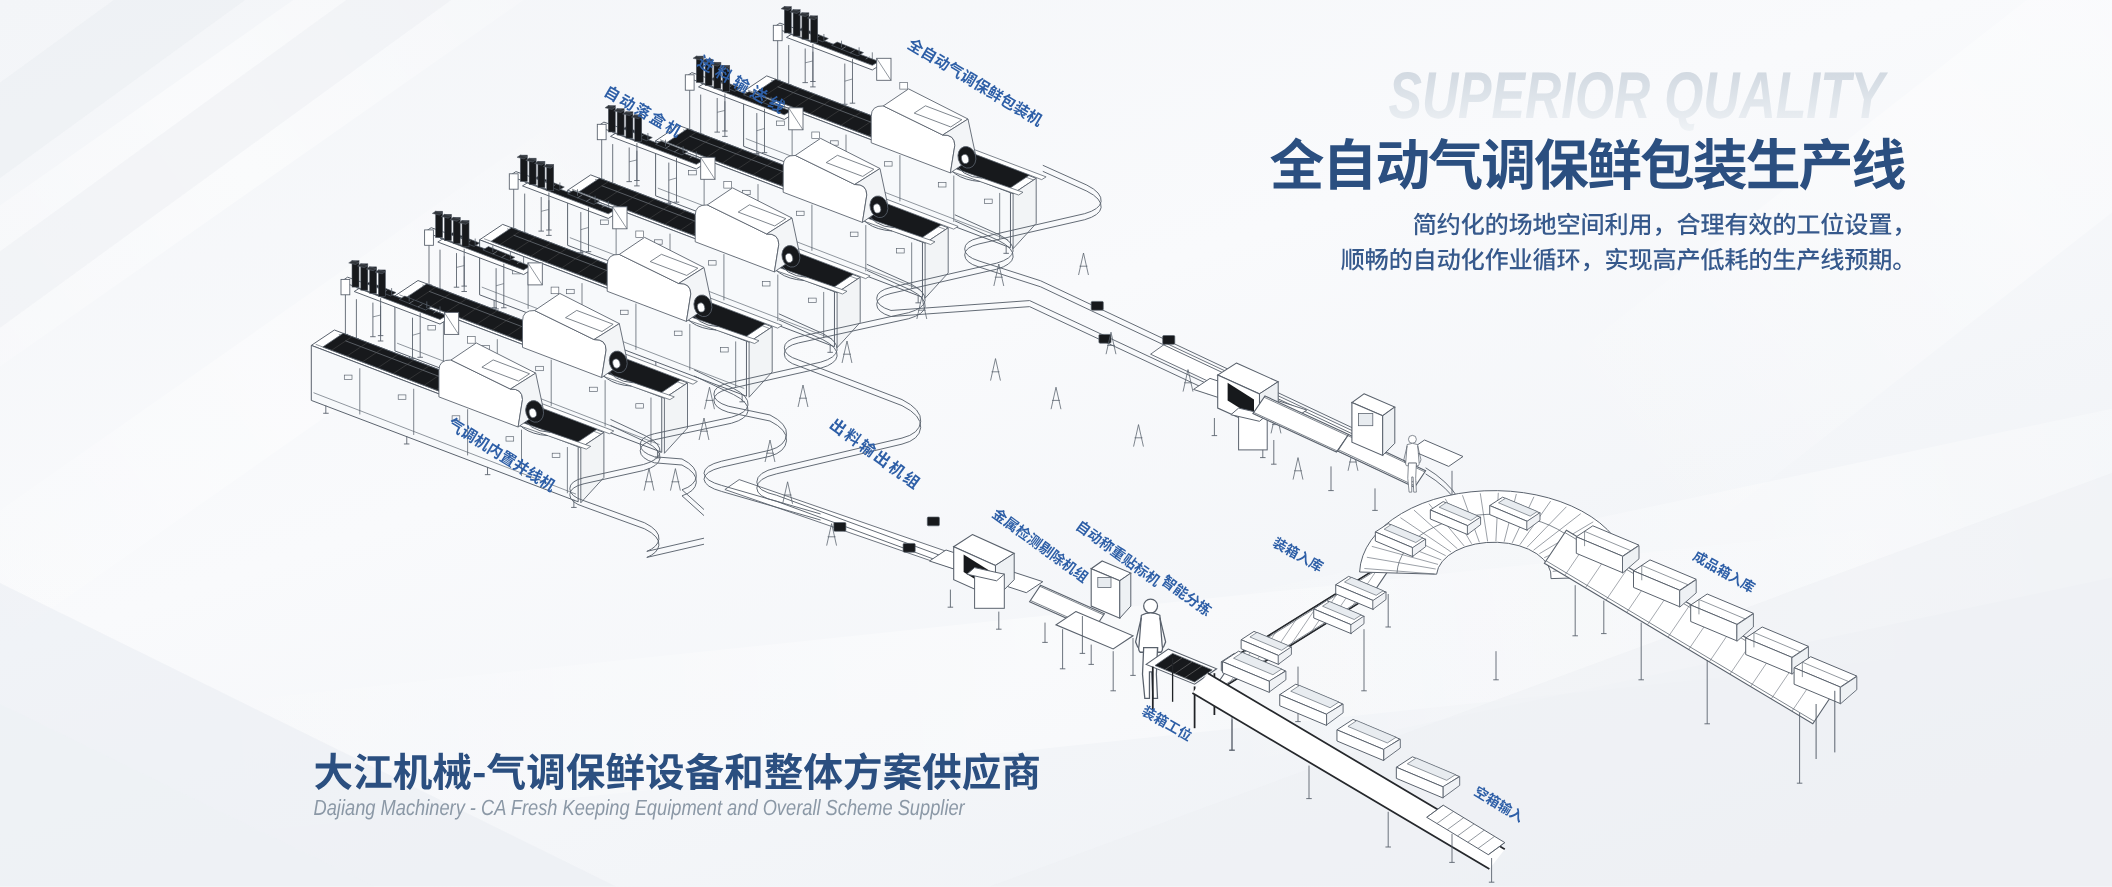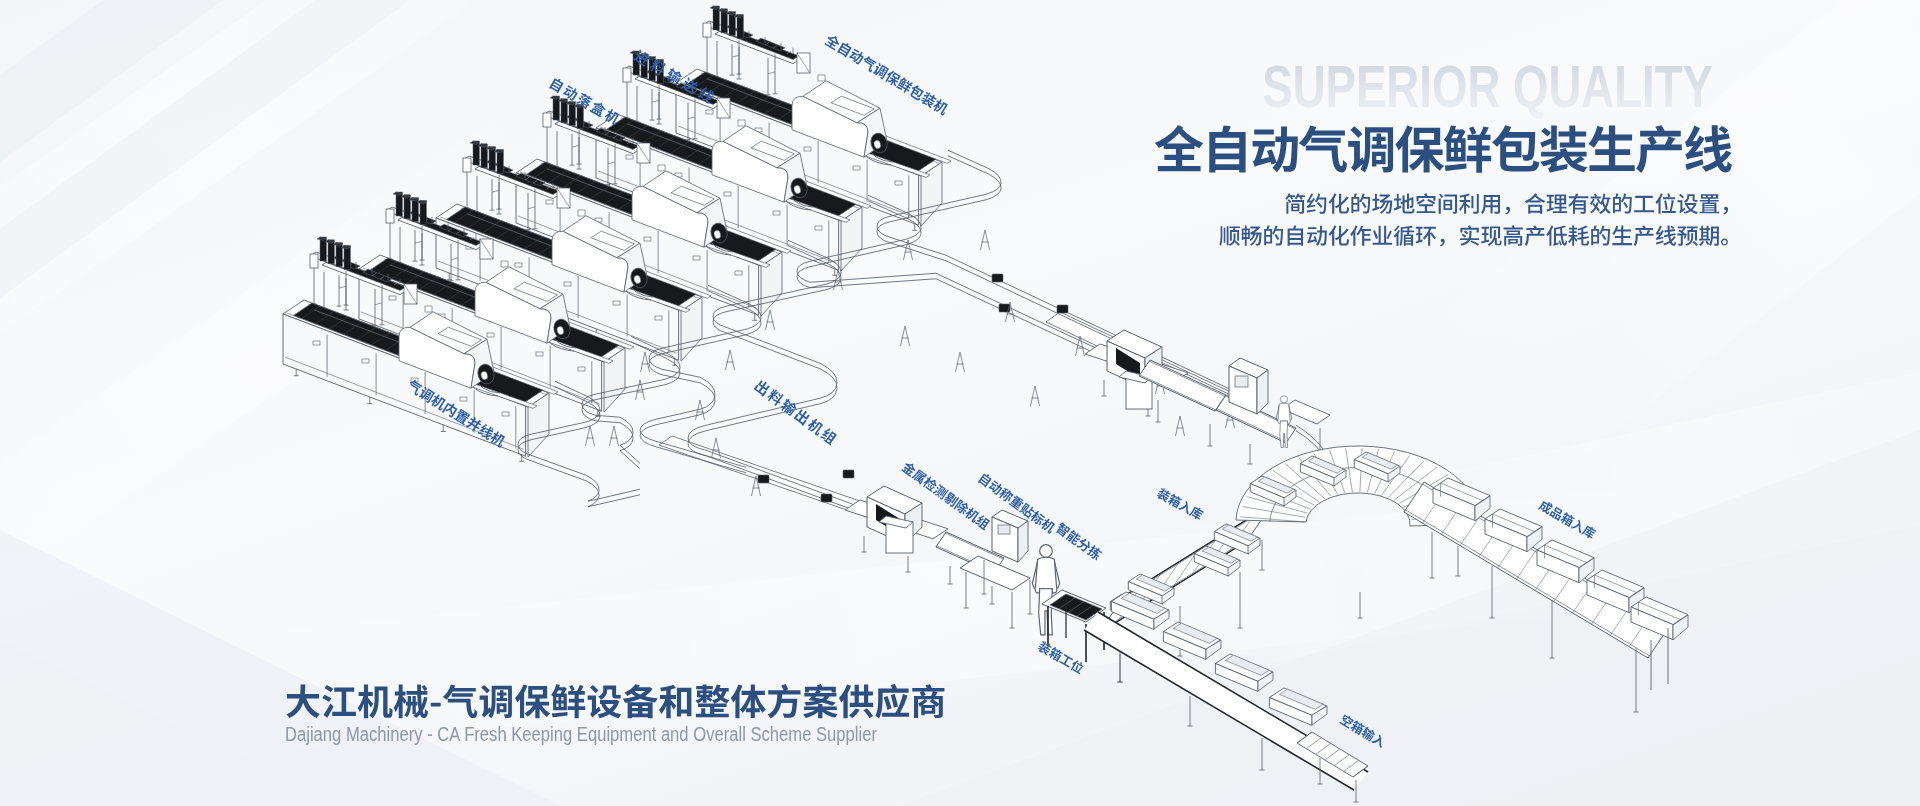--- a/index.html
+++ b/index.html
@@ -1,12 +1,12 @@
 <!DOCTYPE html>
-<html><head><meta charset="utf-8"><style>html,body{margin:0;padding:0;width:1920px;height:806px;overflow:hidden;background:#f5f7f9;font-family:"Liberation Sans",sans-serif;}#stage{position:relative;width:1920px;height:806px;}svg{position:absolute;left:0;top:0;}</style></head><body>
+<html><head><meta charset="utf-8"><style>html,body{margin:0;padding:0;width:1920px;height:806px;overflow:hidden;background:#f5f7f9;font-family:"Liberation Sans",sans-serif;}#stage{position:relative;width:1920px;height:806px;font-style:italic;}svg{position:absolute;left:0;top:0;}</style></head><body>
 <div id="stage">
     <svg width="1920" height="806" viewBox="0 0 1920 806" xmlns="http://www.w3.org/2000/svg">
       <defs>
 <linearGradient id="bg" x1="0" y1="0" x2="0.8" y2="1">
  <stop offset="0" stop-color="#f3f5f8"></stop>
           <stop offset="0.45" stop-color="#f9fafc"></stop>
           <stop offset="1" stop-color="#eef1f5"></stop>
 </linearGradient>
 <linearGradient id="wm" x1="0" y1="0" x2="0" y2="1">
  <stop offset="0" stop-color="#ccd4dd"></stop>

